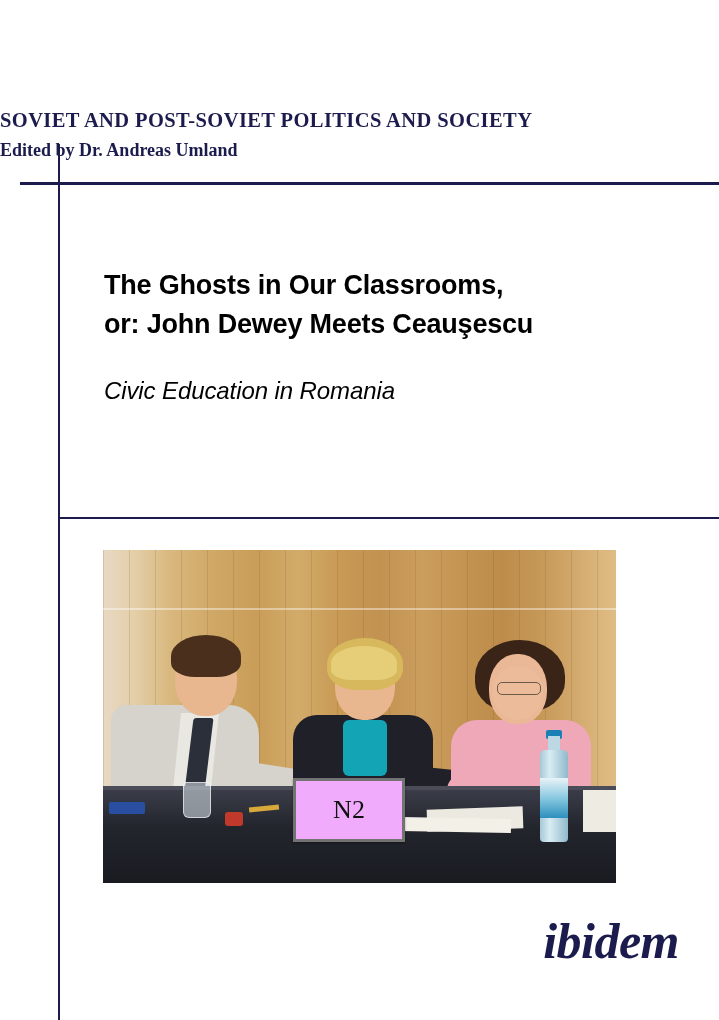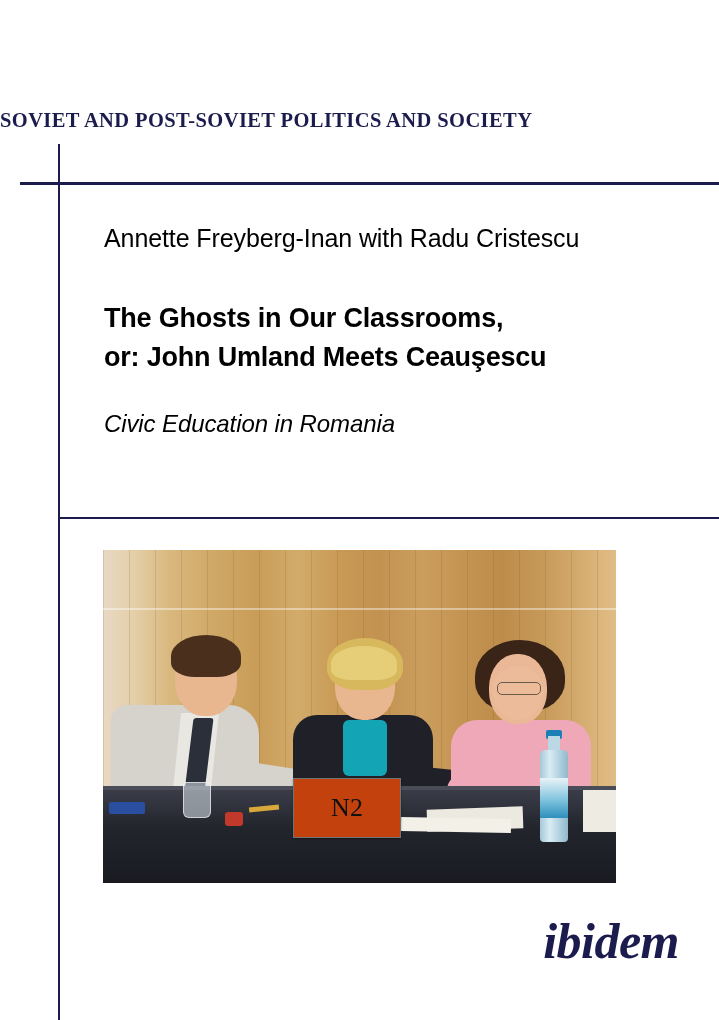--- a/index.html
+++ b/index.html
@@ -257,22 +257,22 @@
     left: 400px; top: 238px; width: 26px; height: 18px;
     background: #e6b48f;
     border-radius: 10px;
   }
 
   
   .sign {
     position: absolute;
     left: 190px; top: 228px;
     width: 106px; height: 58px;
-    background: #c2410c;
-    border: 1px solid #737373;
+    background: #f0abfc;
+    border: 3px solid #737373;
     box-shadow: 0 1px 2px rgba(0,0,0,0.35);
     display: flex;
     align-items: center;
     justify-content: center;
   }
   .sign span {
     font-family: "Liberation Serif", serif;
     font-size: 26px;
     color: #111;
   }
@@ -366,31 +366,31 @@
     text-align: right;
   }
 </style>
 </head>
 <body>
 
 <div class="cover">
 
   <div class="series-block">
     <div class="series-title">SOVIET AND POST-SOVIET POLITICS AND SOCIETY</div>
+    <div class="series-editor">Edited by Dr. Andreas Umland</div>
   </div>
 
   <div class="rule-top"></div>
   <div class="rule-vert"></div>
   <div class="rule-mid"></div>
 
   <div class="title-area">
-    <div class="authors">Annette Freyberg-Inan with Radu Cristescu</div>
     <div class="main-title">
       <div>The Ghosts in Our Classrooms,</div>
-      <div>or: John Umland Meets Ceauşescu</div>
+      <div>or: John Dewey Meets Ceauşescu</div>
     </div>
     <div class="subtitle">
       <div>Civic Education in Romania</div>
     </div>
   </div>
 
   <div class="photo">
     <div class="ph-wall"></div>
     <div class="ph-wall-lines"></div>
     <div class="ph-wall-seam"></div>

